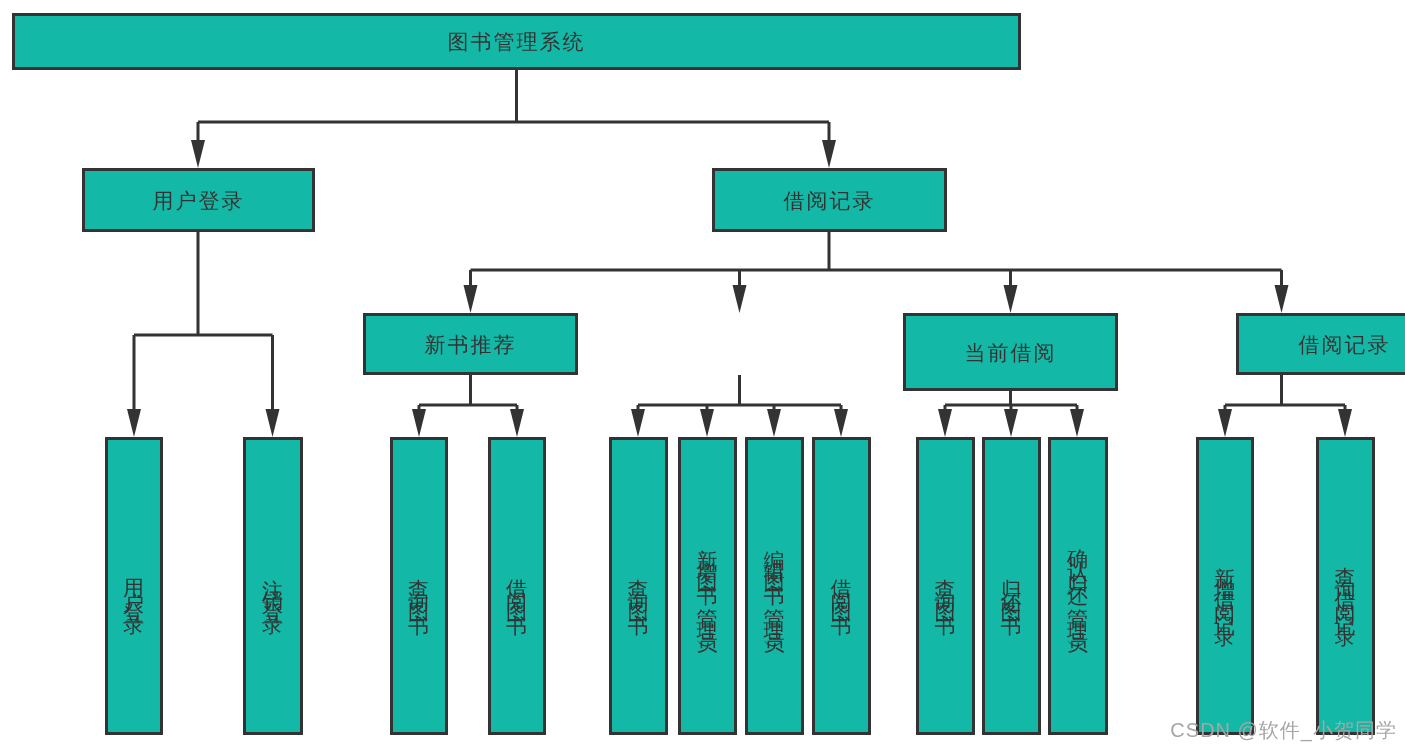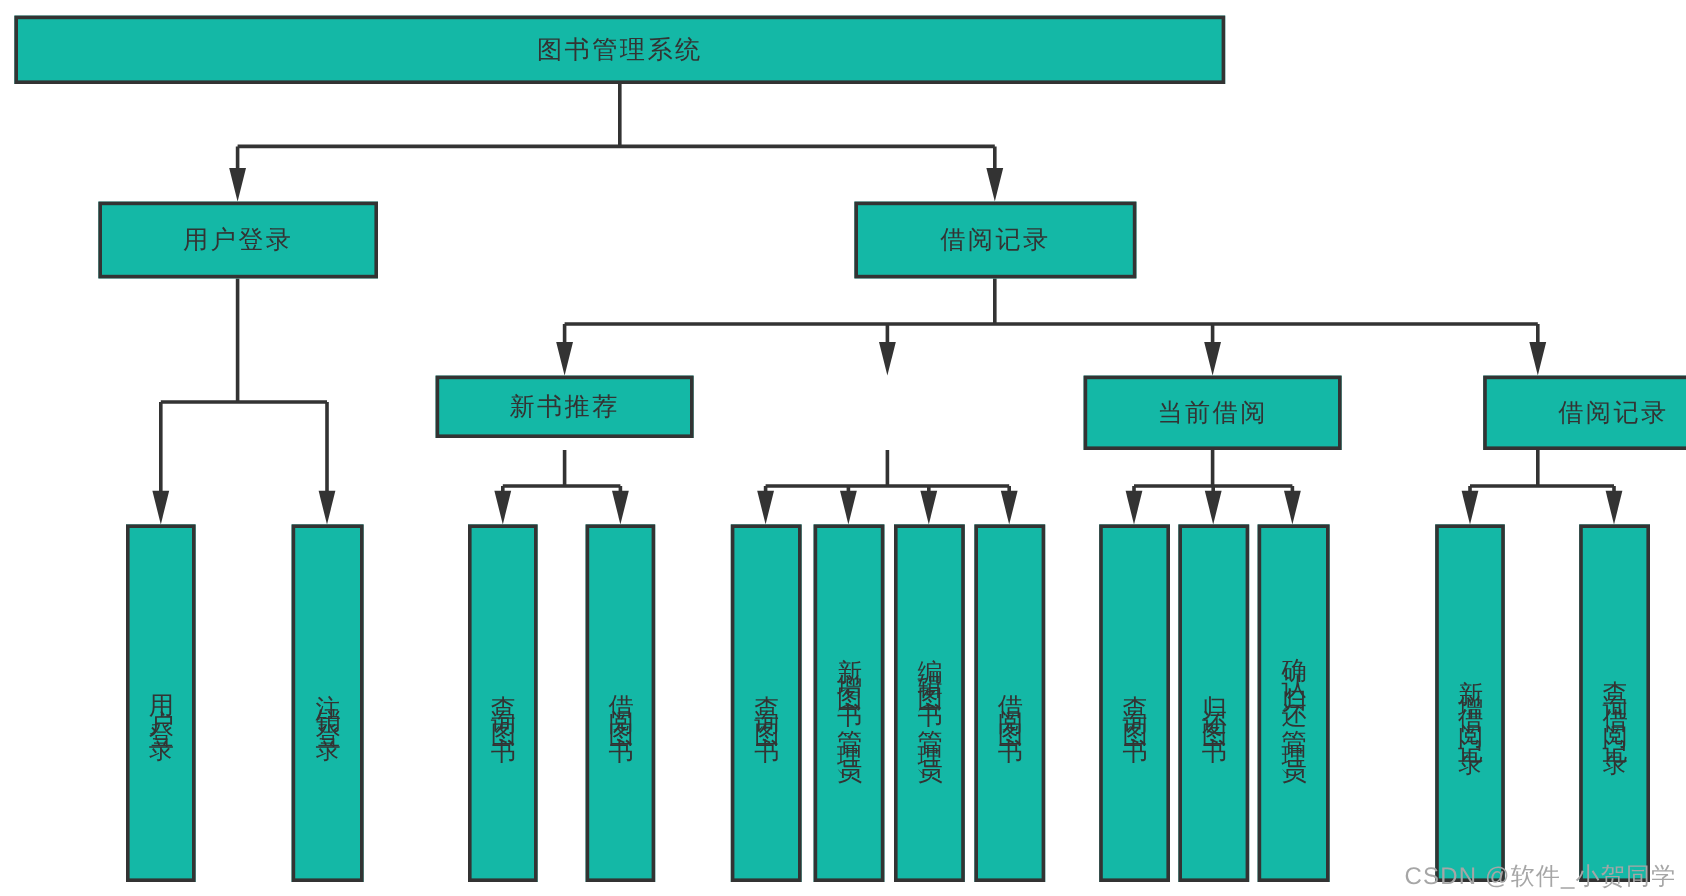--- a/index.html
+++ b/index.html
@@ -88,22 +88,22 @@
     <path d="M1281.5 375 V405 M1225 405 H1345 M1225 405 V413 M1345 405 V413"></path>
     <polygon points="1218,409 1232,409 1225,437"></polygon>
     <polygon points="1338,409 1352,409 1345,437"></polygon>
   </svg>
 
   <div class="node" style="left:12px;top:13px;width:1009px;height:57px;">图书管理系统</div>
 
   <div class="node" style="left:82px;top:168px;width:233px;height:64px;">用户登录</div>
   <div class="node" style="left:712px;top:168px;width:235px;height:64px;">借阅记录</div>
 
-  <div class="node" style="left:363px;top:313px;width:215px;height:52px;">新书推荐</div>
-  <div class="node" style="left:903px;top:313px;width:215px;height:62px;">当前借阅</div>
+  <div class="node" style="left:363px;top:313px;width:215px;height:62px;">新书推荐</div>
+  <div class="node" style="left:903px;top:313px;width:215px;height:78px;">当前借阅</div>
   <div class="node" style="left:1236px;top:313px;width:217px;height:62px;">借阅记录</div>
 
   <div class="node v" style="left:105px;top:437px;width:58px;height:298px;">用户登录</div>
   <div class="node v" style="left:243px;top:437px;width:60px;height:298px;">注销登录</div>
 
   <div class="node v" style="left:390px;top:437px;width:58px;height:298px;">查询图书</div>
   <div class="node v" style="left:488px;top:437px;width:58px;height:298px;">借阅图书</div>
 
   <div class="node v" style="left:609px;top:437px;width:59px;height:298px;">查询图书</div>
   <div class="node v" style="left:678px;top:437px;width:59px;height:298px;">新增图书（管理员）</div>

